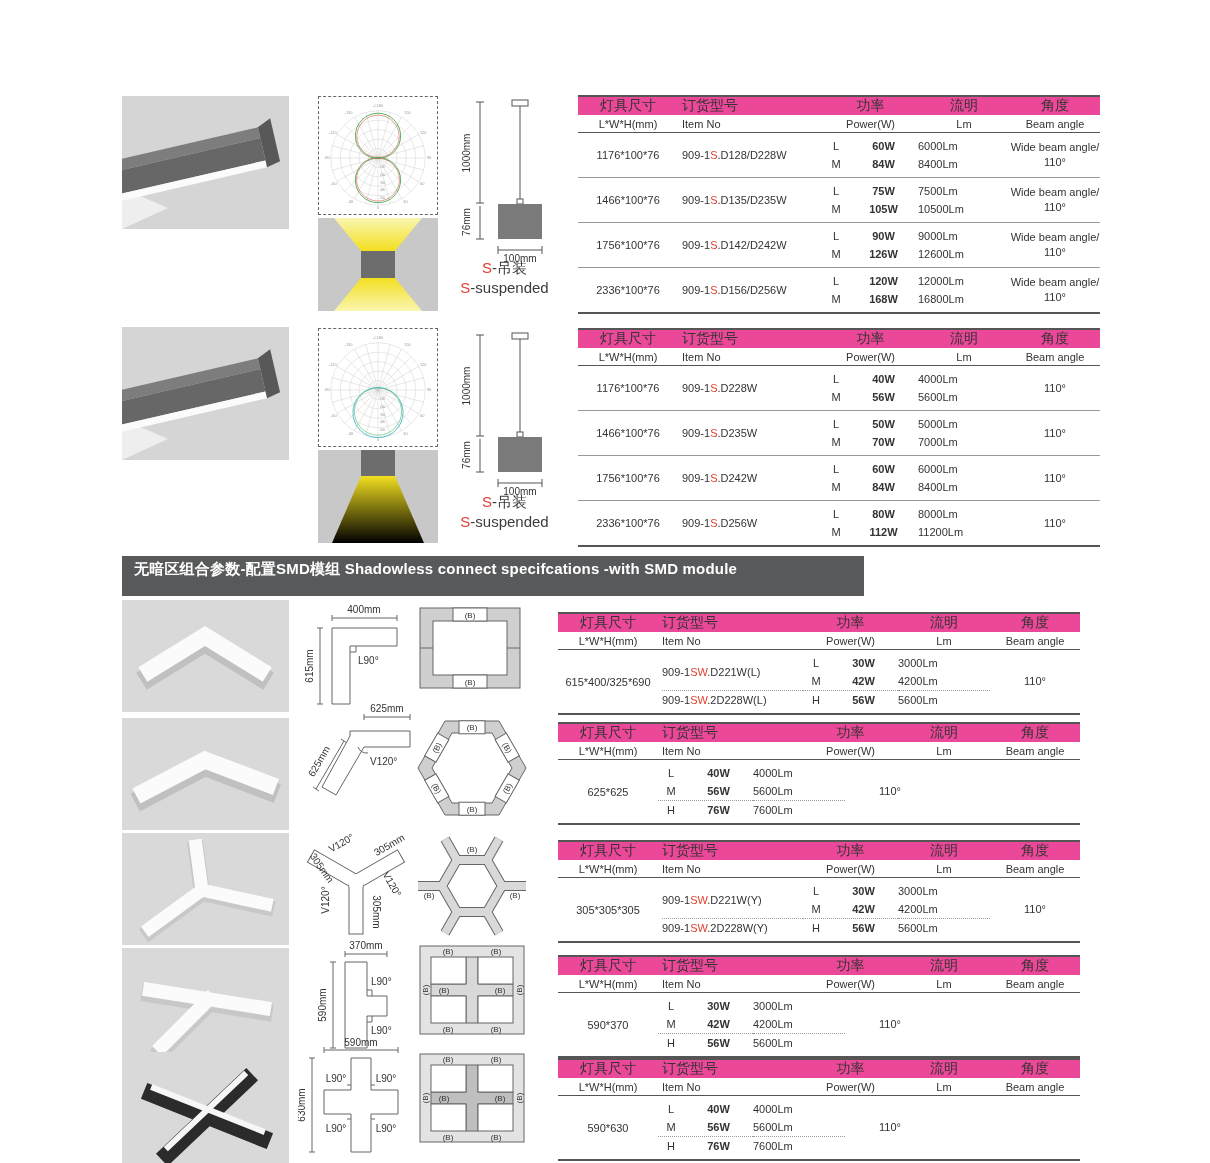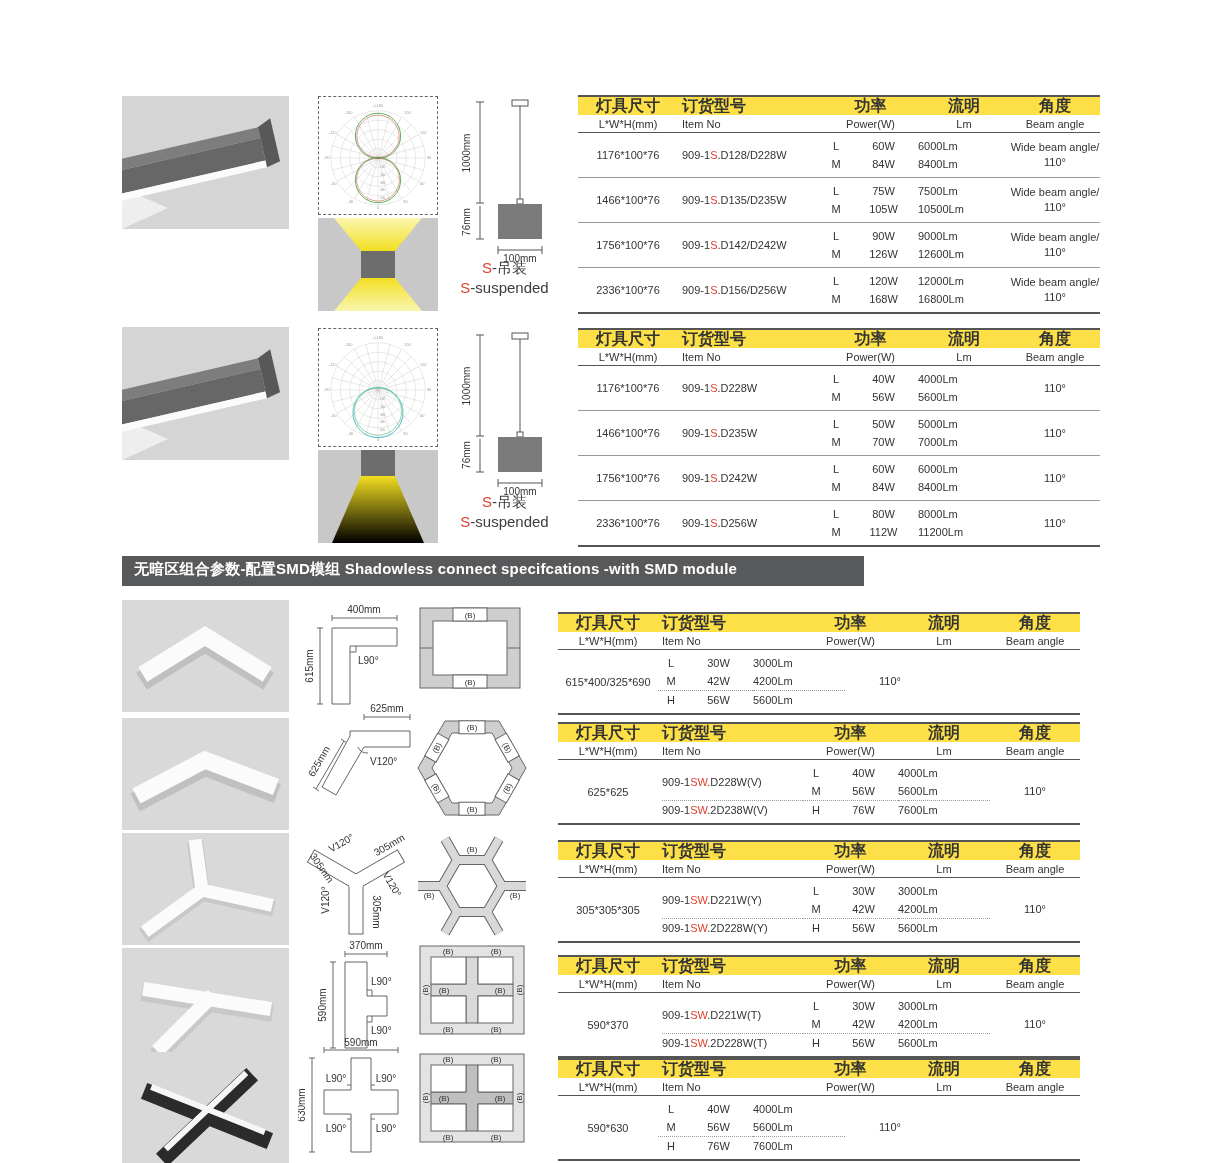--- a/index.html
+++ b/index.html
@@ -13,28 +13,28 @@
   
   .slabel{text-align:center;font-size:15px;color:#3c3c3c;line-height:20px}
   
   .spec-table{position:absolute;width:522px;font-size:11px;color:#333;background:#fff}
   .c{display:flex;flex-direction:column;justify-content:center;align-items:center;box-sizing:border-box}
   .c.size{width:100px}
   .c.item{width:145px;align-items:flex-start;padding-left:4px}
   .c.power{width:95px}
   .c.lumen{width:92px}
   .c.angle{width:90px}
-  .th-cn{display:flex;background:#fde047;font-weight:bold;font-size:16px;height:18px;border-top:2px solid #555}
+  .th-cn{display:flex;background:#ec4899;font-weight:normal;font-size:14px;height:18px;border-top:2px solid #555}
   .th-cn .c{justify-content:center}
   .th-en{display:flex;height:17px;border-bottom:1px solid #555;font-size:11px}
   .trow{display:flex;border-bottom:1px solid #999;padding:4px 0}
   .spec-table .trow:last-child{border-bottom:2px solid #555}
   .pline{display:flex;width:100%;height:18px;align-items:center}
   .pline .pl{width:26px;text-align:center;font-style:normal}
-  .pline .pv{flex:1;text-align:center;font-weight:normal}
+  .pline .pv{flex:1;text-align:center;font-weight:bold}
   .c.lumen .lv{display:block;width:100%;height:18px;line-height:18px;text-align:left}
   .c.angle .av{display:block;text-align:left;line-height:15px}
   .iline{display:flex;align-items:center;height:36px;width:100%}
   .iline.h1{height:36px}
   .iline.h2{height:18px}
   .dot{border-top:1px dotted #9a9a9a}
   
   .dimtext{font-size:10px;fill:#333}
   .btext{font-size:8px;fill:#333}
 </style>
@@ -488,21 +488,21 @@
       <span class="c lumen">
           <span class="lv">8000Lm</span>
           <span class="lv">11200Lm</span>
         </span>
       <span class="c angle">
           <span class="av">110°</span>
         </span>
     </div>
   </div>
 
-  <div class="abs banner" style="left:122px;top:556px;width:742px;height:30px">
+  <div class="abs banner" style="left:122px;top:556px;width:742px;height:40px">
     <span>无暗区组合参数-配置SMD模组 Shadowless connect specifcations -with SMD module</span>
   </div>
 
   <div class="abs" style="left:122px;top:600px">
     <svg viewBox="0 0 167 112" width="167" height="112">
       <rect width="167" height="112" fill="#d9d9d9"></rect>
       <path d="M28,76 L83,42 L138,76" stroke="#c0c0c0" stroke-width="20" fill="none" stroke-linecap="square"></path>
       <path d="M28,70 L83,36 L138,70" stroke="#fbfbfb" stroke-width="17" fill="none" stroke-linecap="square"></path>
     </svg>
   </div>
@@ -744,20 +744,28 @@
       <span class="c size">L*W*H(mm)</span>
         <span class="c item">Item No</span>
         <span class="c power">Power(W)</span>
         <span class="c lumen">Lm</span>
         <span class="c angle">Beam angle</span>
     </div>
     <div class="trow">
       <span class="c size">
           <span>615*400/325*690</span>
         </span>
+      <span class="c item">
+        <span class="iline h1">
+            <span><span>909-1</span><span class="red">SW</span><span>.D221W(L)</span></span>
+          </span>
+        <span class="iline h2 dot">
+            <span><span>909-1</span><span class="red">SW</span><span>.2D228W(L)</span></span>
+          </span>
+      </span>
       <span class="c power">
         <span class="pline">
             <span class="pl">L</span>
             <span class="pv">30W</span>
           </span>
         <span class="pline">
             <span class="pl">M</span>
             <span class="pv">42W</span>
           </span>
         <span class="pline dot">
@@ -788,28 +796,20 @@
       <span class="c size">L*W*H(mm)</span>
         <span class="c item">Item No</span>
         <span class="c power">Power(W)</span>
         <span class="c lumen">Lm</span>
         <span class="c angle">Beam angle</span>
     </div>
     <div class="trow">
       <span class="c size">
           <span>625*625</span>
         </span>
-      <span class="c item">
-        <span class="iline h1">
-            <span><span>909-1</span><span class="red">SW</span><span>.D228W(V)</span></span>
-          </span>
-        <span class="iline h2 dot">
-            <span><span>909-1</span><span class="red">SW</span><span>.2D238W(V)</span></span>
-          </span>
-      </span>
       <span class="c power">
         <span class="pline">
             <span class="pl">L</span>
             <span class="pv">40W</span>
           </span>
         <span class="pline">
             <span class="pl">M</span>
             <span class="pv">56W</span>
           </span>
         <span class="pline dot">
@@ -892,28 +892,20 @@
       <span class="c size">L*W*H(mm)</span>
         <span class="c item">Item No</span>
         <span class="c power">Power(W)</span>
         <span class="c lumen">Lm</span>
         <span class="c angle">Beam angle</span>
     </div>
     <div class="trow">
       <span class="c size">
           <span>590*370</span>
         </span>
-      <span class="c item">
-        <span class="iline h1">
-            <span><span>909-1</span><span class="red">SW</span><span>.D221W(T)</span></span>
-          </span>
-        <span class="iline h2 dot">
-            <span><span>909-1</span><span class="red">SW</span><span>.2D228W(T)</span></span>
-          </span>
-      </span>
       <span class="c power">
         <span class="pline">
             <span class="pl">L</span>
             <span class="pv">30W</span>
           </span>
         <span class="pline">
             <span class="pl">M</span>
             <span class="pv">42W</span>
           </span>
         <span class="pline dot">

